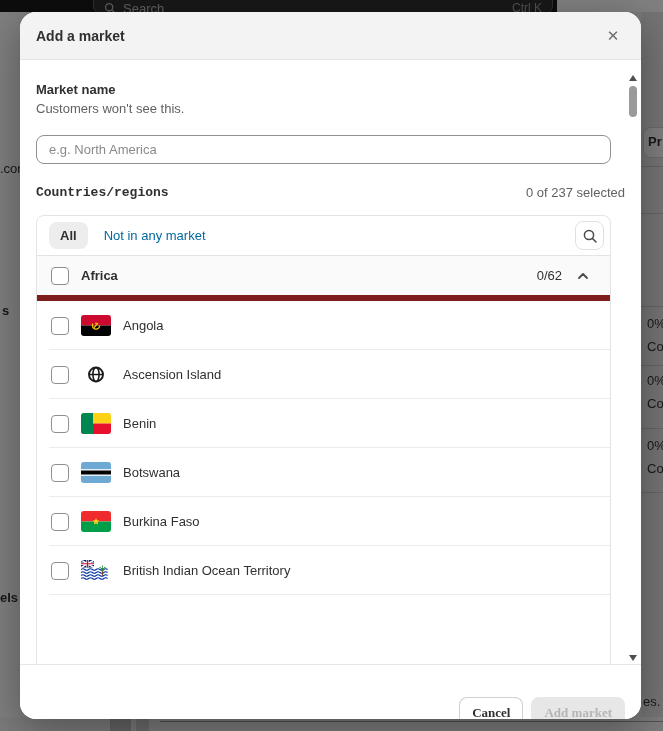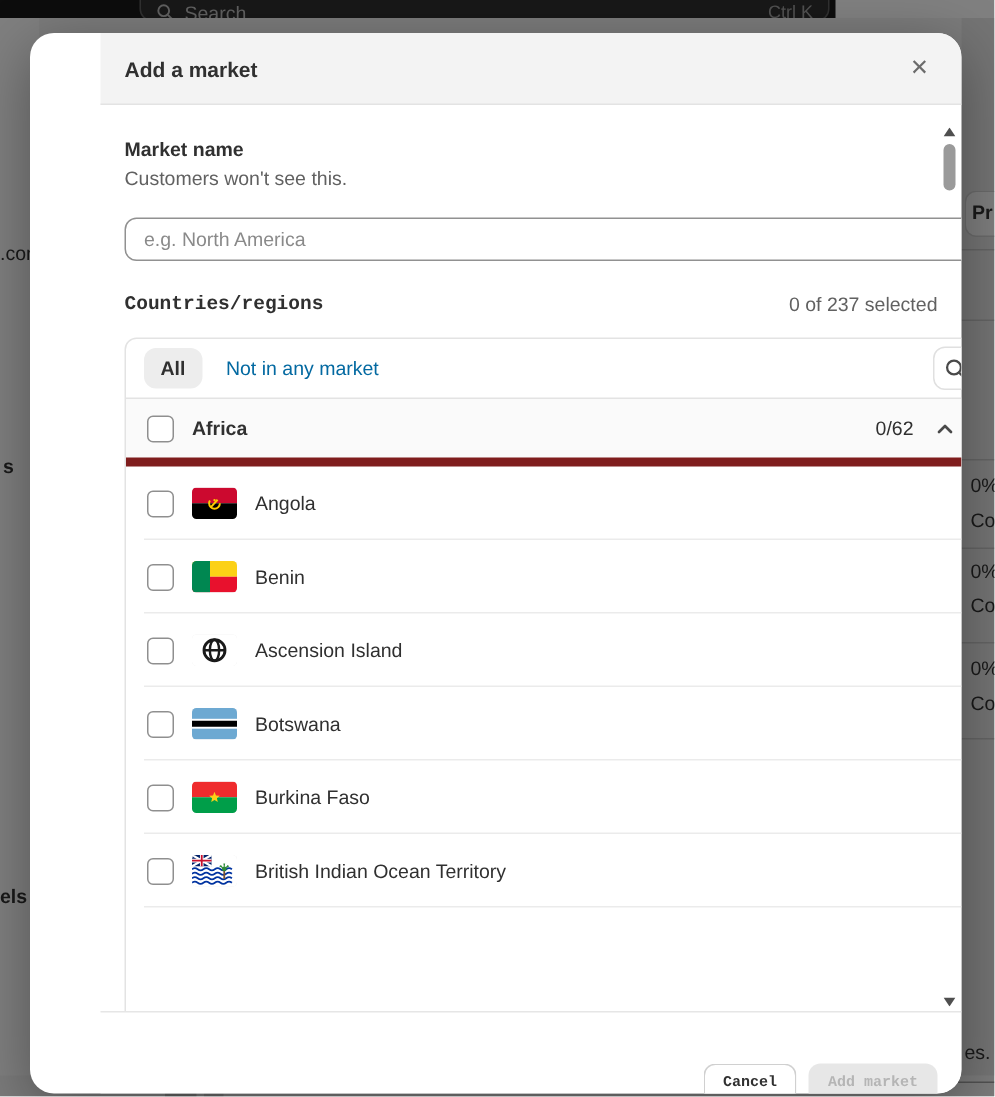--- a/index.html
+++ b/index.html
@@ -16,21 +16,21 @@
   .page { position:absolute; top:12px; left:0; width:663px; height:719px; background:#e9e9e9; }
   .side-strip { position:absolute; top:12px; left:0; width:26px; height:705px; background:#f0f0f0; }
   .frag { position:absolute; color:#303030; white-space:nowrap; }
   .right-strip { position:absolute; top:12px; left:641px; width:22px; height:705px; background:#dcdcdc; }
   .pr-chip { position:absolute; left:643px; top:127px; width:22px; height:31px; background:#efefef; border:1px solid #c9c9c9; border-right:none; border-radius:8px 0 0 8px; }
   .hline { position:absolute; background:#bdbdbd; height:1px; }
   .bot-rect { position:absolute; top:717px; height:14px; }
   .overlay { position:absolute; inset:0; background:rgba(0,0,0,0.47); z-index:2; }
 
   
-  .modal { position:absolute; left:20px; top:22px; width:621px; height:707px; background:#fff; border-radius:16px; box-shadow:0 10px 40px rgba(0,0,0,.35); z-index:3; overflow:hidden; display:flex; flex-direction:column;padding-left:47px; }
+  .modal { position:absolute; left:20px; top:12px; width:621px; height:707px; background:#fff; border-radius:16px; box-shadow:0 10px 40px rgba(0,0,0,.35); z-index:3; overflow:hidden; display:flex; flex-direction:column; }
   .modal-header { height:48px; background:#f3f3f3; border-bottom:1px solid #e3e3e3; display:flex; align-items:center; padding:0 16px; flex:none; }
   .modal-title { font-size:14px; font-weight:700; }
   .modal-close { margin-left:auto; width:24px; height:24px; border:none; background:transparent; color:#6b6b6b; font-size:15px; line-height:1; cursor:pointer; display:flex; align-items:center; justify-content:center; border-radius:6px; }
   .modal-body { position:relative; flex:1; overflow:hidden; padding:16px; }
   .field-label { font-weight:700; font-size:13px; margin-top:6px; }
   .field-help { color:#616161; margin-top:4px; }
   .text-input { margin-top:19px; width:575px; height:29px; border:1px solid #919191; border-radius:8px; padding:0 12px; font-size:13px; font-family:"Liberation Sans",sans-serif; color:#303030; background:#fff; }
   .text-input::placeholder { color:#8a8a8a; }
   .countries-head { margin-top:21px; display:flex; align-items:center; justify-content:space-between; }
   .countries-head .lbl { font-weight:700;font-family:Liberation Mono, monospace; }
@@ -55,21 +55,21 @@
   .flag svg { width:30px; height:21px; display:block; }
   .country-name { margin-left:12px; }
 
   
   .mscroll { position:absolute; top:58px; right:2px; width:12px; height:604px; z-index:4; }
   .mscroll .arrow { position:absolute; left:1px; width:10px; height:8px; display:flex; align-items:center; justify-content:center; cursor:pointer; }
   .mscroll .arrow svg { display:block; }
   .mscroll .thumb { position:absolute; left:2px; top:16px; width:8px; height:31px; background:#9a9a9a; border-radius:4px; cursor:pointer; }
 
   .modal-footer { height:55px; flex:none; border-top:1px solid #e6e6e6; display:flex; align-items:center; justify-content:flex-end; gap:8px; padding:0 16px; background:#fff; }
-  .btn { font-family:Liberation Mono, monospace; font-size:10px; font-weight:600; border-radius:8px; padding:7px 12px; cursor:pointer;margin-top:41px; }
+  .btn { font-family:Liberation Serif, serif; font-size:13px; font-weight:600; border-radius:8px; padding:7px 12px; cursor:pointer;margin-top:41px; }
   .btn-secondary { background:#fff; border:1px solid #d0d0d0; border-bottom-color:#b5b5b5; color:#303030; }
   .btn-primary-disabled { background:#e7e7e7; border:none; color:#b5b5b5; cursor:default; padding:8px 13px; }
 </style>
 </head>
 <body>
 
 <div class="backdrop">
   <div class="page"></div>
   <div class="side-strip"></div>
   <span class="frag" style="left:0; top:161px; font-weight:500;">.com</span>
@@ -165,38 +165,38 @@
                 <rect x="14.3" y="7.4" width="1.3" height="6.4" fill="#ffcb00" transform="rotate(42 15 10.5)"></rect>
                 <circle cx="15" cy="8.4" r=".8" fill="#ffcb00"></circle>
               </svg>
             </span>
         <span class="country-name">Angola</span>
       </div>
           <div class="country-row">
         <span class="checkbox" role="checkbox" aria-checked="false"></span>
         <span class="flag">
               <svg viewBox="0 0 30 21">
-                <rect width="30" height="10.5" fill="#fcd116"></rect>
-                <rect y="10.5" width="30" height="10.5" fill="#e8112d"></rect>
-                <rect width="12" height="21" fill="#008751"></rect>
-              </svg>
-            </span>
-        <span class="country-name">Benin</span>
-      </div>
-          <div class="country-row">
-        <span class="checkbox" role="checkbox" aria-checked="false"></span>
-        <span class="flag">
-              <svg viewBox="0 0 30 21">
                 <rect width="30" height="21" fill="#fff"></rect>
                 <circle cx="15" cy="10.5" r="7" fill="none" stroke="#1a1a1a" stroke-width="1.9"></circle>
                 <ellipse cx="15" cy="10.5" rx="3.1" ry="7" fill="none" stroke="#1a1a1a" stroke-width="1.6"></ellipse>
                 <line x1="8.2" y1="10.5" x2="21.8" y2="10.5" stroke="#1a1a1a" stroke-width="1.6"></line>
               </svg>
             </span>
         <span class="country-name">Ascension Island</span>
+      </div>
+          <div class="country-row">
+        <span class="checkbox" role="checkbox" aria-checked="false"></span>
+        <span class="flag">
+              <svg viewBox="0 0 30 21">
+                <rect width="30" height="10.5" fill="#fcd116"></rect>
+                <rect y="10.5" width="30" height="10.5" fill="#e8112d"></rect>
+                <rect width="12" height="21" fill="#008751"></rect>
+              </svg>
+            </span>
+        <span class="country-name">Benin</span>
       </div>
           <div class="country-row">
         <span class="checkbox" role="checkbox" aria-checked="false"></span>
         <span class="flag">
               <svg viewBox="0 0 30 21">
                 <rect width="30" height="21" fill="#6da9d2"></rect>
                 <rect y="7.2" width="30" height="6.6" fill="#fff"></rect>
                 <rect y="8.5" width="30" height="4" fill="#000"></rect>
               </svg>
             </span>

